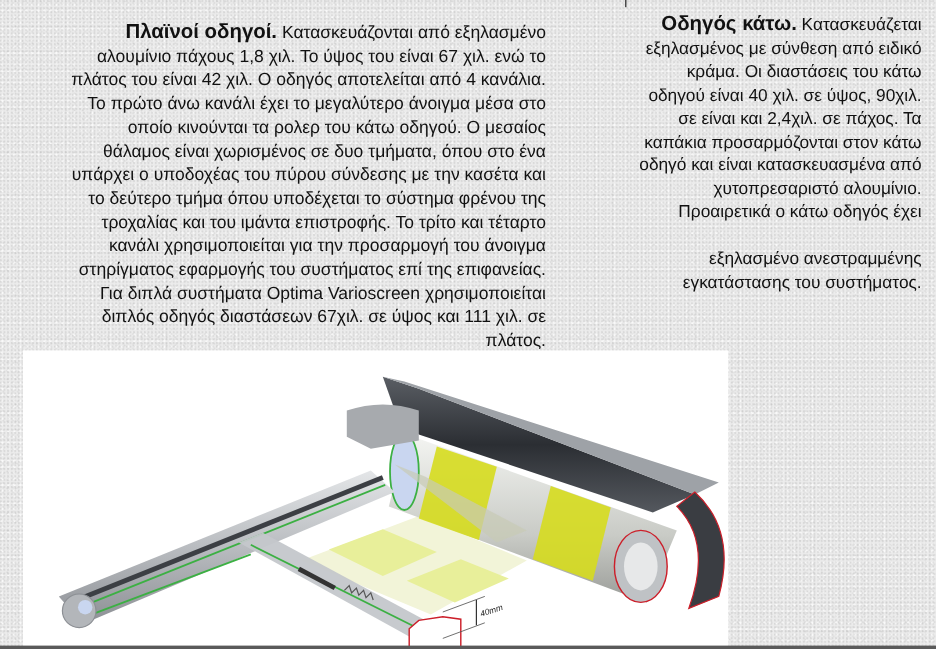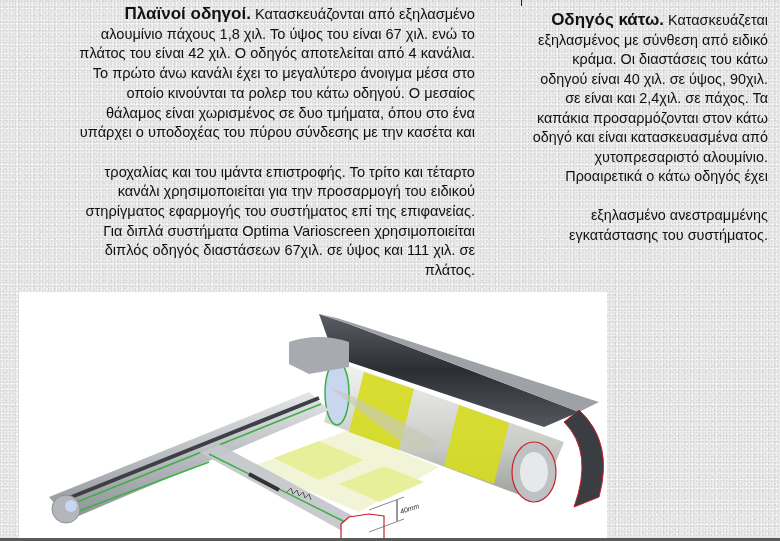--- a/index.html
+++ b/index.html
@@ -12,21 +12,21 @@
       radial-gradient(circle at 40% 80%, rgba(255,255,255,0.7) 0.7px, transparent 1.3px),
       radial-gradient(circle at 85% 15%, rgba(170,170,170,0.3) 0.5px, transparent 1px);
     background-size: 3px 3px, 4px 4px, 5px 5px, 7px 7px;
     font-family: "Liberation Sans", sans-serif;
     color: #111;
   }
   .col {
     position: absolute; text-align: right;
     font-size: 14.6px; line-height: 19.7px; margin: 0;
   }
-  .col-left { left: 0; top: 4px; width: 455px; margin-left: 20px; }
+  .col-left { left: 0; top: 17px; width: 455px; }
   .col-right { left: 490px; top: 10px; width: 278px; font-size: 14.4px; line-height: 19.5px; text-align: right; }
   .col b { font-size: 17px; font-weight: bold; }
   .cursor {
     position: absolute; left: 521px; top: 0; width: 1px; height: 6px; background: #222;
   }
   .figure {
     position: absolute; left: 19px; top: 292px; width: 588px; height: 247px;
     background: #fff; overflow: hidden;
   }
   .figure svg { display: block; }
@@ -40,23 +40,23 @@
 <div class="cursor"></div>
 
 <p class="col col-left">
   <b>Πλαϊνοί οδηγοί.</b><span> Κατασκευάζονται από εξηλασμένο</span><br>
   <span>αλουμίνιο πάχους 1,8 χιλ. Το ύψος του είναι 67 χιλ. ενώ το</span><br>
   <span>πλάτος του είναι 42 χιλ. Ο οδηγός αποτελείται από 4 κανάλια.</span><br>
   <span>Το πρώτο άνω κανάλι έχει το μεγαλύτερο άνοιγμα μέσα στο</span><br>
   <span>οποίο κινούνται τα ρολερ του κάτω οδηγού. Ο μεσαίος</span><br>
   <span>θάλαμος είναι χωρισμένος σε δυο τμήματα, όπου στο ένα</span><br>
   <span>υπάρχει ο υποδοχέας του πύρου σύνδεσης με την κασέτα και</span><br>
-  <br>
+  <span>το δεύτερο τμήμα όπου υποδέχεται το σύστημα φρένου της</span><br>
   <span>τροχαλίας και του ιμάντα επιστροφής. Το τρίτο και τέταρτο</span><br>
-  <span>κανάλι χρησιμοποιείται για την προσαρμογή  του ειδικού</span><br>
+  <span>κανάλι χρησιμοποιείται για την προσαρμογή  του άνοιγμα</span><br>
   <span>στηρίγματος εφαρμογής του συστήματος  επί της επιφανείας.</span><br>
   <span>Για διπλά συστήματα Optima Varioscreen χρησιμοποιείται</span><br>
   <span>διπλός οδηγός διαστάσεων 67χιλ. σε ύψος και 111 χιλ. σε</span><br>
   <span>πλάτος.</span>
 </p>
 
 <p class="col col-right">
   <b>Οδηγός κάτω.</b><span> Κατασκευάζεται</span><br>
   <span>εξηλασμένος με σύνθεση από ειδικό</span><br>
   <span>κράμα. Οι διαστάσεις του κάτω</span><br>

